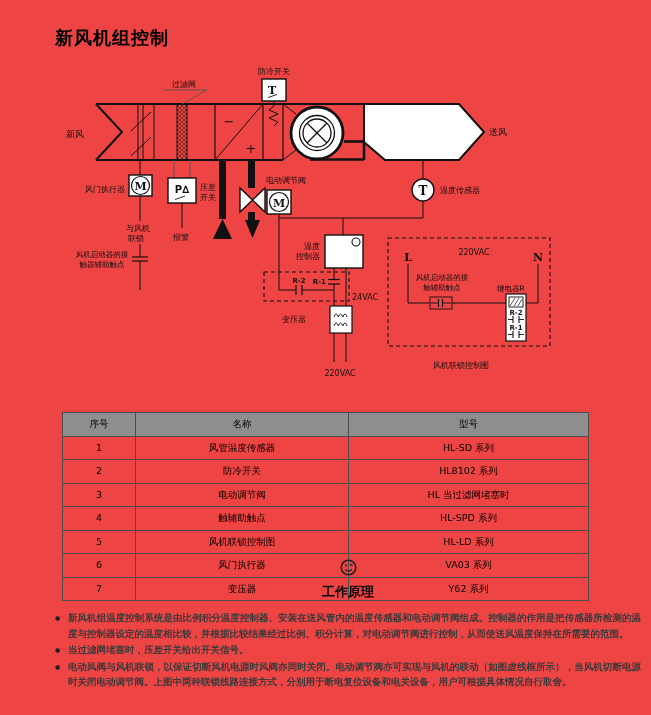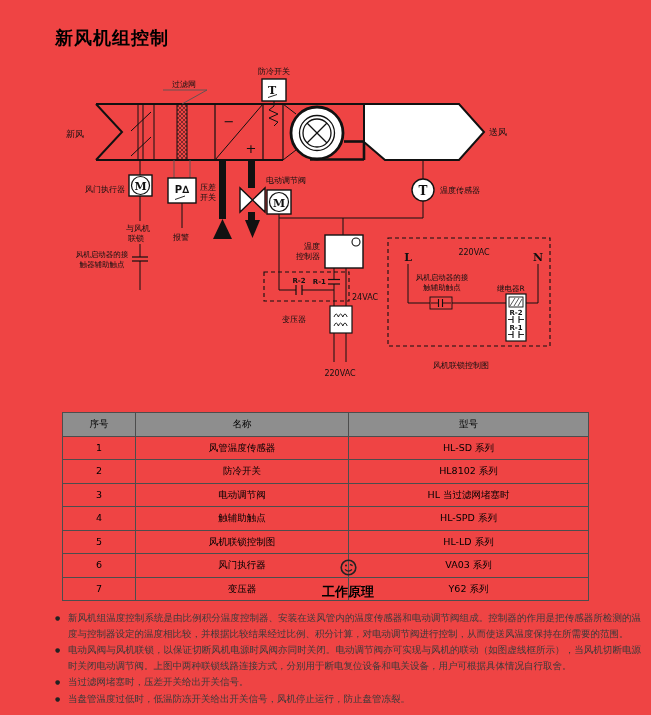--- a/index.html
+++ b/index.html
@@ -13,21 +13,21 @@
   .tbl{position:absolute;left:62px;top:412px;width:526px;border-collapse:collapse;table-layout:fixed;}
   .tbl th,.tbl td{border:1px solid #4d4d4d;font-size:9.5px;font-weight:normal;text-align:center;
                   height:14.5px;padding:4px;line-height:14.5px;overflow:hidden;white-space:nowrap;color:#000;}
   .tbl th{background:#8e8e8e;}
   .c1{width:73px;}.c2{width:213px;}.c3{width:240px;}
   
   .principle{position:absolute;left:55px;top:558px;width:586px;}
   .ph{display:flex;align-items:center;gap:6px;margin-bottom:9px;flex-direction:column;}
   .ph .ht{font-size:13px;font-weight:bold;color:#000;}
   .bullet{position:relative;padding-left:13px;font-size:9.5px;line-height:15.5px;
-          text-align:justify;color:#3a3a3a;margin-bottom:1px;}
+          text-align:justify;color:#3a3a3a;margin-bottom:1px;font-weight:bold;}
   .bullet::before{content:"●";position:absolute;left:0;top:0;font-size:6px;line-height:15.5px;color:#222;}
 </style>
 </head>
 <body>
 
 <div class="page">
 
   <div class="title">新风机组控制</div>
 
   <svg style="position:absolute;left:0;top:0;" width="651" height="410" viewBox="0 0 651 410">
@@ -290,18 +290,17 @@
     <div class="ph">
       <svg width="19" height="19" viewBox="0 0 19 19">
         <circle cx="9.5" cy="9.5" r="7.3" fill="none" stroke="#222" stroke-width="1.6"></circle>
         <circle cx="7" cy="7.6" r="1" fill="#222"></circle>
         <path d="M11,6.4 l2.6,1.2" stroke="#222" stroke-width="1.2" fill="none"></path>
         <path d="M6,11.4 q3.5,3.4 7,0.2" fill="none" stroke="#222" stroke-width="1.3"></path>
       </svg>
       <span class="ht">工作原理</span>
     </div>
     <div class="bullet">新风机组温度控制系统是由比例积分温度控制器、安装在送风管内的温度传感器和电动调节阀组成。控制器的作用是把传感器所检测的温度与控制器设定的温度相比较，并根据比较结果经过比例、积分计算，对电动调节阀进行控制，从而使送风温度保持在所需要的范围。</div>
+    <div class="bullet">当过滤网堵塞时，压差开关给出开关信号。</div>
     <div class="bullet">电动风阀与风机联锁，以保证切断风机电源时风阀亦同时关闭。电动调节阀亦可实现与风机的联动（如图虚线框所示），当风机切断电源时关闭电动调节阀。上图中两种联锁线路连接方式，分别用于断电复位设备和电关设备，用户可根据具体情况自行取舍。</div>
-    <div class="bullet">当过滤网堵塞时，压差开关给出开关信号。</div>
-    <div class="bullet">当盘管温度过低时，低温防冻开关给出开关信号，风机停止运行，防止盘管冻裂。</div>
   </div>
 
 </div>
 
 </body></html>

